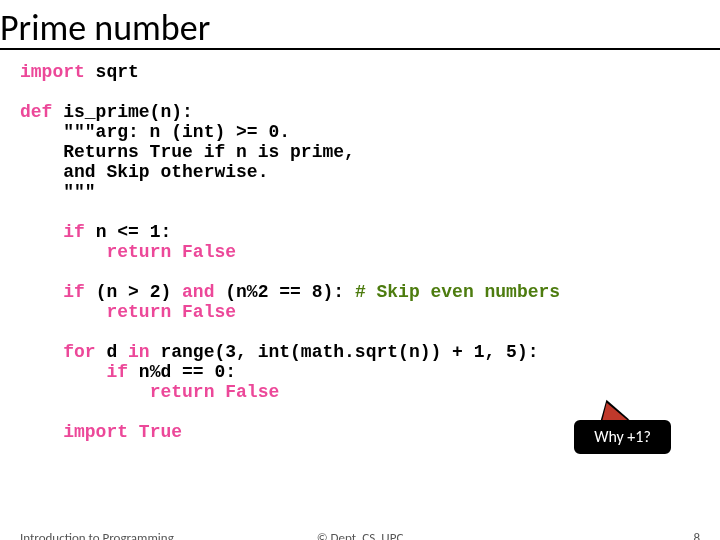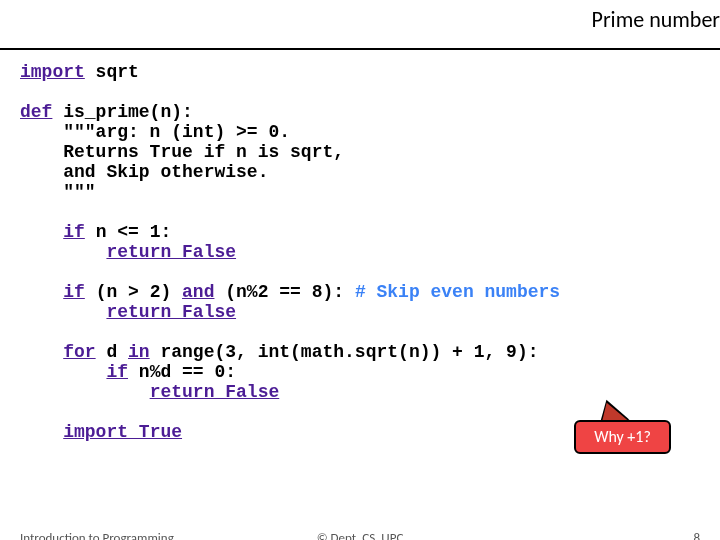--- a/index.html
+++ b/index.html
@@ -15,22 +15,22 @@
   .slide {
     width: 720px;
     height: 540px;
     position: relative;
   }
   .title {
     position: absolute;
     top: 6px;
     left: 0;
     width: 720px;
-    text-align: right;
-    font-size: 22px;
+    text-align: left;
+    font-size: 36px;
     color: #000;
   }
   .title-underline {
     position: absolute;
     top: 48px;
     left: 0;
     width: 720px;
     height: 2px;
     background: #000;
   }
@@ -39,29 +39,29 @@
     top: 62px;
     left: 20px;
     width: 680px;
     font-family: Consolas, "Courier New", monospace;
     font-weight: bold;
     font-size: 18px;
     line-height: 20px;
     white-space: pre;
     color: #000;
   }
-  .kw { color: #4c1d95; text-decoration: underline; }
-  .comment { color: #3b82f6; }
+  .kw { color: #ec4899; }
+  .comment { color: #4d7c0f; }
   .callout {
     position: absolute;
     left: 574px;
     top: 420px;
     width: 93px;
     height: 30px;
-    background: #ef4444;
+    background: #000000;
     border: 2px solid #000;
     border-radius: 6px;
     color: #fff;
     font-size: 16px;
     text-align: center;
     line-height: 30px;
     font-family: Calibri, Arial, sans-serif;
   }
   .callout-tail {
     position: absolute;
@@ -101,31 +101,31 @@
 <body>
 <div class="slide">
 
 <div class="title">Prime number</div>
 <div class="title-underline"></div>
 
 <div class="code"><span class="kw">import</span><span> sqrt</span>
 
 <span class="kw">def</span><span> is_prime(n):</span>
 <span>    """arg: n (int) &gt;= 0.</span>
-<span>    Returns True if n is sqrt,</span>
+<span>    Returns True if n is prime,</span>
 <span>    and Skip otherwise.</span>
 <span>    """</span>
 
 <span>    </span><span class="kw">if</span><span> n &lt;= 1:</span>
 <span>        </span><span class="kw">return False</span>
 
 <span>    </span><span class="kw">if</span><span> (n &gt; 2) </span><span class="kw">and</span><span> (n%2 == 8): </span><span class="comment"># Skip even numbers</span>
 <span>        </span><span class="kw">return False</span>
 
-<span>    </span><span class="kw">for</span><span> d </span><span class="kw">in</span><span> range(3, int(math.sqrt(n)) + 1, 9):</span>
+<span>    </span><span class="kw">for</span><span> d </span><span class="kw">in</span><span> range(3, int(math.sqrt(n)) + 1, 5):</span>
 <span>        </span><span class="kw">if</span><span> n%d == 0:</span>
 <span>            </span><span class="kw">return False</span>
 
 <span>    </span><span class="kw">import True</span></div>
 
 <div class="callout-tail-border"></div>
 <div class="callout-tail"></div>
 <div class="callout">Why +1?</div>
 
 <div class="footer">

